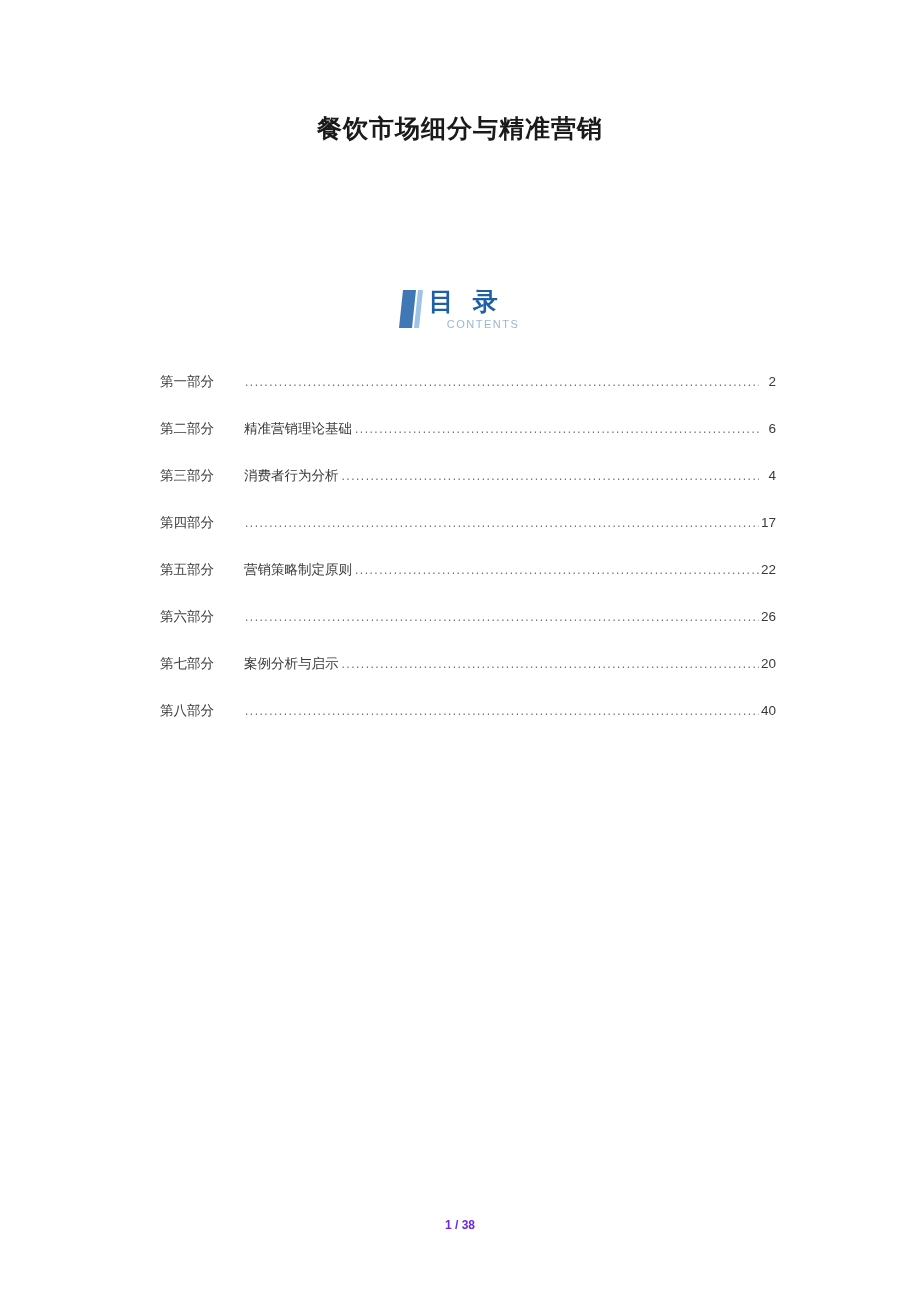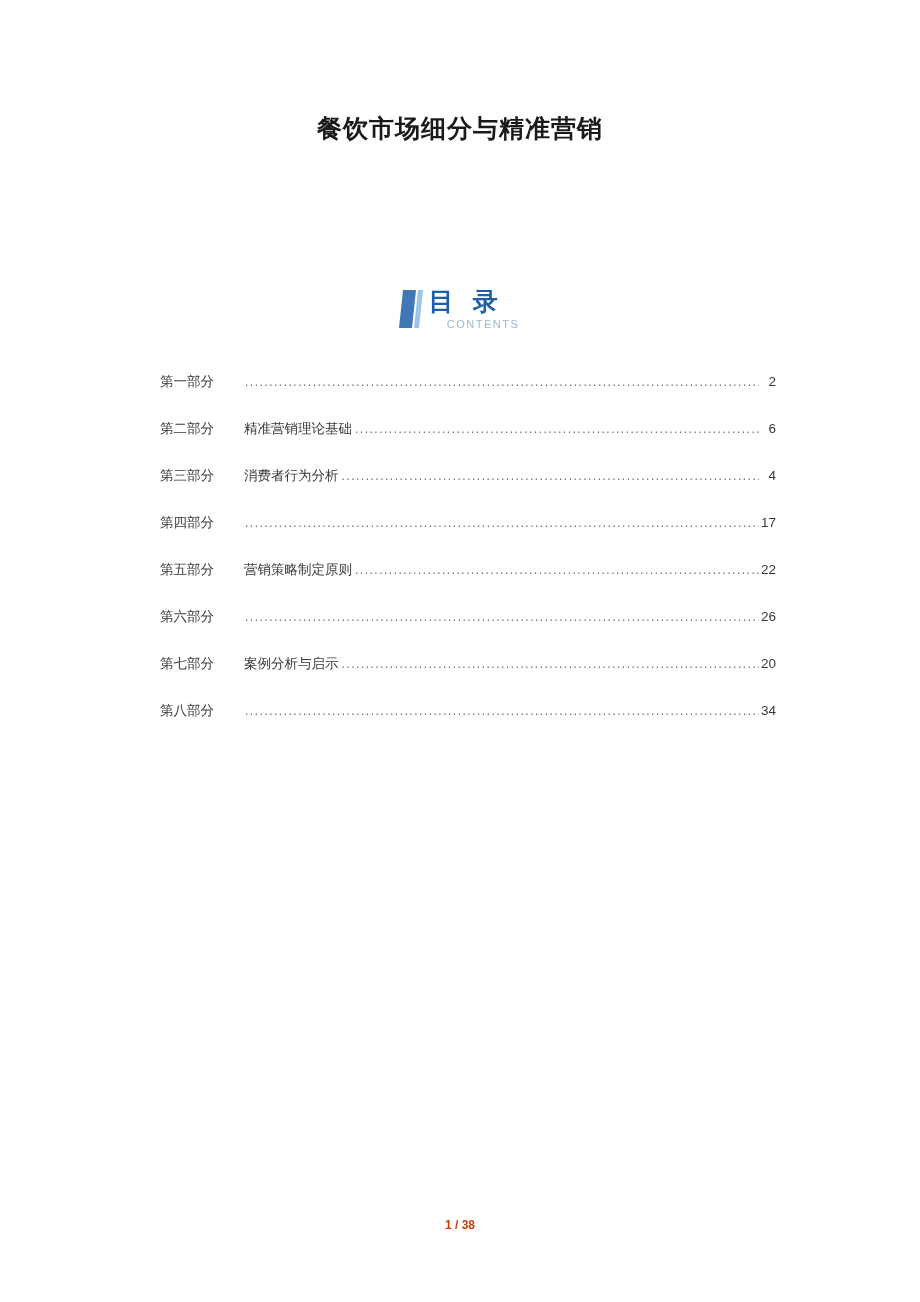--- a/index.html
+++ b/index.html
@@ -120,21 +120,21 @@
     min-width: 16px;
   }
   .footer {
     position: absolute;
     bottom: 70px;
     left: 0;
     width: 920px;
     text-align: center;
     font-size: 12px;
     font-weight: bold;
-    color: #c2410c;
+    color: #6d28d9;
   }
 </style>
 </head>
 <body>
 
 <div class="page">
 
   <div class="doc-title">餐饮市场细分与精准营销</div>
 
   <div class="toc-header">
@@ -192,20 +192,20 @@
     <div class="toc-row">
       <span class="toc-part">第七部分</span>
       <span class="toc-name">案例分析与启示</span>
       <span class="toc-dots">....................................................................................................................................................</span>
       <span class="toc-page">20</span>
     </div>
 
     <div class="toc-row">
       <span class="toc-part">第八部分</span>
       <span class="toc-dots">....................................................................................................................................................</span>
-      <span class="toc-page">34</span>
+      <span class="toc-page">40</span>
     </div>
 
   </div>
 
   <div class="footer">1 / 38</div>
 
 </div>
 
 </body></html>

